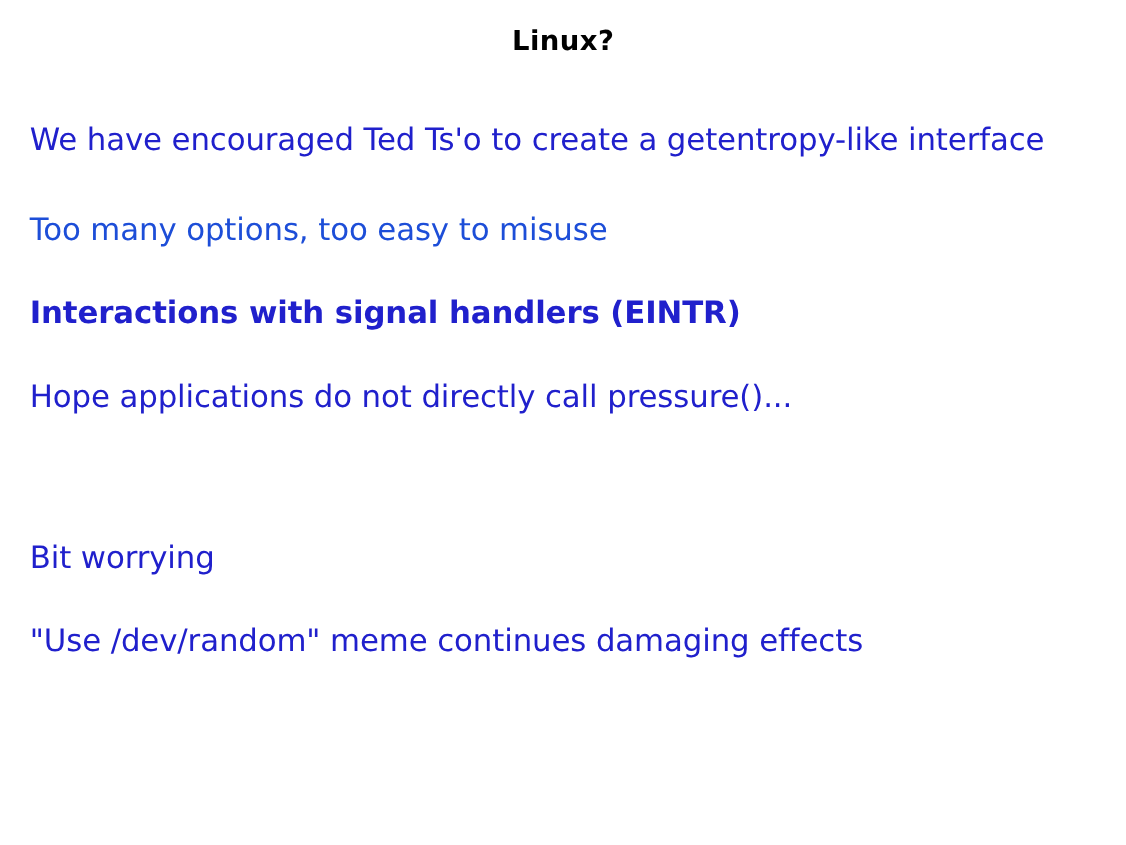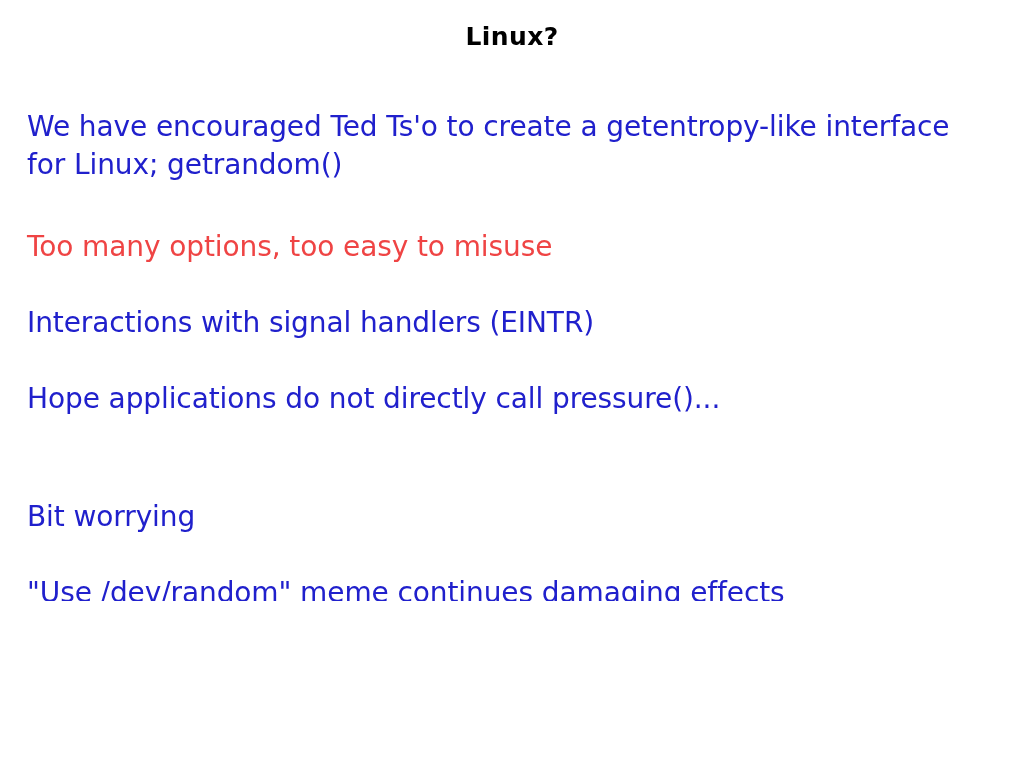--- a/index.html
+++ b/index.html
@@ -49,33 +49,32 @@
     font-size: 28px;
     font-weight: normal;
     line-height: 38px;
     letter-spacing: -0.1px;
     white-space: pre;
   }
 
   
   .gap-none   { margin-top: 0px; }
   .gap-small  { margin-top: 38px; }
-  .gap-large  { margin-top: 80px; }
+  .gap-large  { margin-top: 108px; }
 </style>
 </head>
 <body>
 
 <div id="slide" style="background: rgb(255, 255, 255);">
 
   <div id="slide-title" style="color: rgb(0, 0, 0);">Linux?</div>
 
   <div id="body-block">
 
   <div class="body-line gap-none" style="color: rgb(32, 32, 204);">We have encouraged Ted Ts'o to create a getentropy-like interface</div>
-      <div class="body-line gap-none" style="color: rgb(32, 32, 204);">for Linux; getrandom()</div>
-      <div class="body-line gap-small" style="color: #ef4444; margin-top: 44px;">Too many options, too easy to misuse</div>
-      <div class="body-line gap-small" style="color: rgb(32, 32, 204);">Interactions with signal handlers (EINTR)</div>
+      <div class="body-line gap-small" style="color: #1d4ed8; margin-top: 44px;">Too many options, too easy to misuse</div>
+      <div class="body-line gap-small" style="color: rgb(32, 32, 204); font-weight: bold;">Interactions with signal handlers (EINTR)</div>
       <div class="body-line gap-small" style="color: rgb(32, 32, 204);">Hope applications do not directly call pressure()...</div>
       <div class="body-line gap-large" style="color: rgb(32, 32, 204);">Bit worrying</div>
       <div class="body-line gap-small" style="color: rgb(32, 32, 204);">"Use /dev/random" meme continues damaging effects</div>
     </div>
 
 </div>
 
 </body></html>

